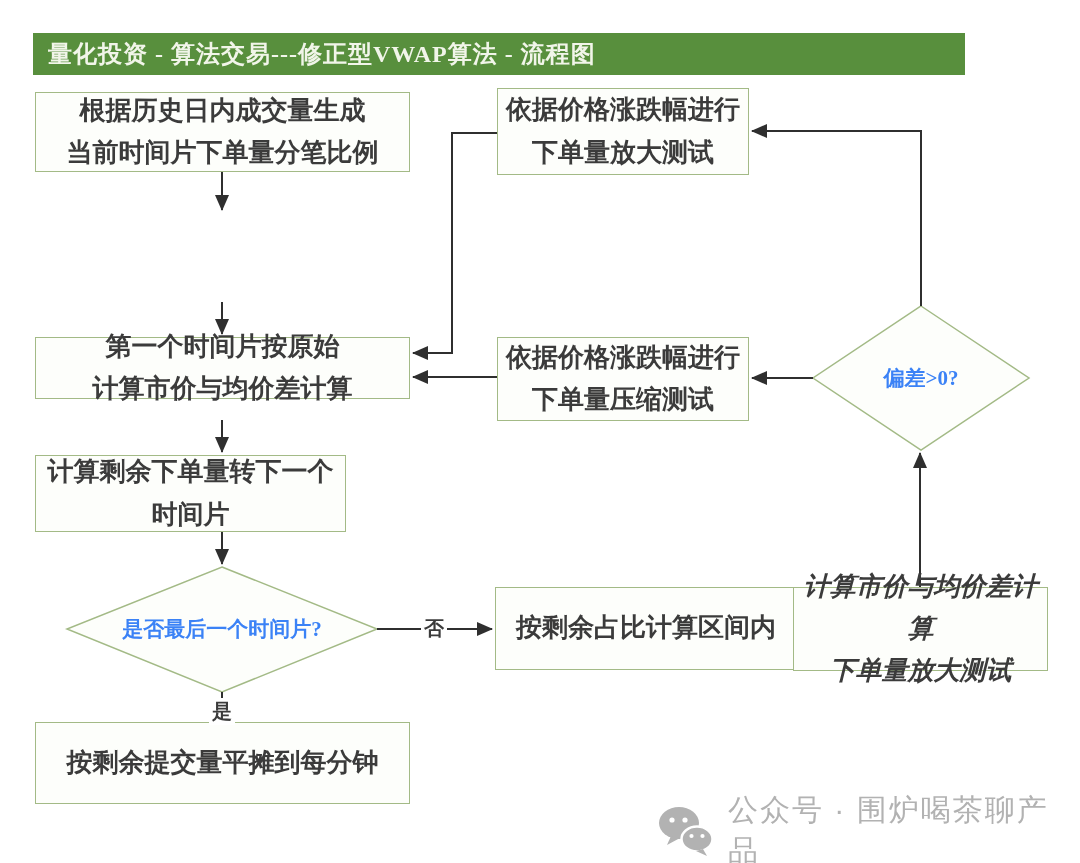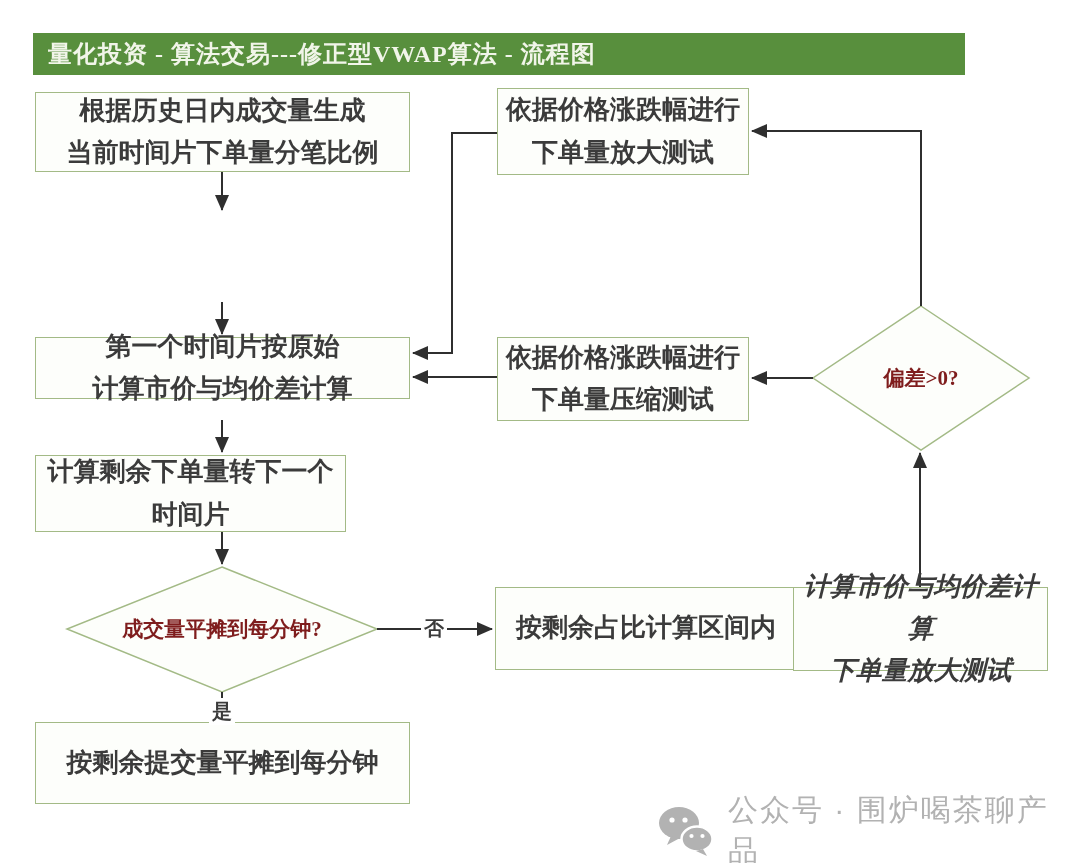--- a/index.html
+++ b/index.html
@@ -14,21 +14,21 @@
     letter-spacing:1px;
   }
   svg.edges{position:absolute;left:0;top:0;width:1080px;height:863px;}
   .node{
     position:absolute;border:1.5px solid #a3ba86;background:#fdfefb;
     display:flex;flex-direction:column;align-items:center;justify-content:center;
     text-align:center;color:#3b3b3b;font-weight:bold;font-size:26px;
     line-height:1.62;box-sizing:border-box;
   }
   .dlabel{
-    position:absolute;color:#7f1d1d;font-weight:bold;font-size:21px;
+    position:absolute;color:#3b82f6;font-weight:bold;font-size:21px;
     text-align:center;line-height:1.2;
   }
   .edge-label{
     position:absolute;color:#3b3b3b;font-weight:bold;font-size:20px;
     background:#ffffff;padding:0 3px;transform:translateX(-50%);
   }
   .watermark{
     position:absolute;left:658px;top:790px;display:flex;align-items:center;
     gap:14px;color:#b2b2b2;font-size:30px;letter-spacing:2px;
     font-family:"Liberation Sans","DejaVu Sans",sans-serif;
@@ -101,21 +101,21 @@
 
   <div class="node" style="left:495px;top:587px;width:302px;height:83px;">
     <span>按剩余占比计算区间内</span>
   </div>
 
   <div class="node" style="left:793px;top:587px;width:255px;height:84px;font-style:italic;">
     <span>计算市价与均价差计算</span>
     <span>下单量放大测试</span>
   </div>
 
-  <div class="dlabel" style="left:67px;top:617px;width:310px;">成交量平摊到每分钟?</div>
+  <div class="dlabel" style="left:67px;top:617px;width:310px;">是否最后一个时间片?</div>
   <div class="dlabel" style="left:813px;top:366px;width:216px;">偏差&gt;0?</div>
 
   <div class="edge-label" style="left:222px;top:698px;">是</div>
   <div class="edge-label" style="left:434px;top:615px;">否</div>
 
   <div class="watermark">
     <span style="display:inline-flex;">
       <svg width="56" height="50" viewBox="0 0 56 50" xmlns="http://www.w3.org/2000/svg">
         <ellipse cx="21" cy="17" rx="20" ry="16" fill="#b2b2b2"></ellipse>
         <path d="M13 30 L9 39 L22 32 Z" fill="#b2b2b2"></path>

